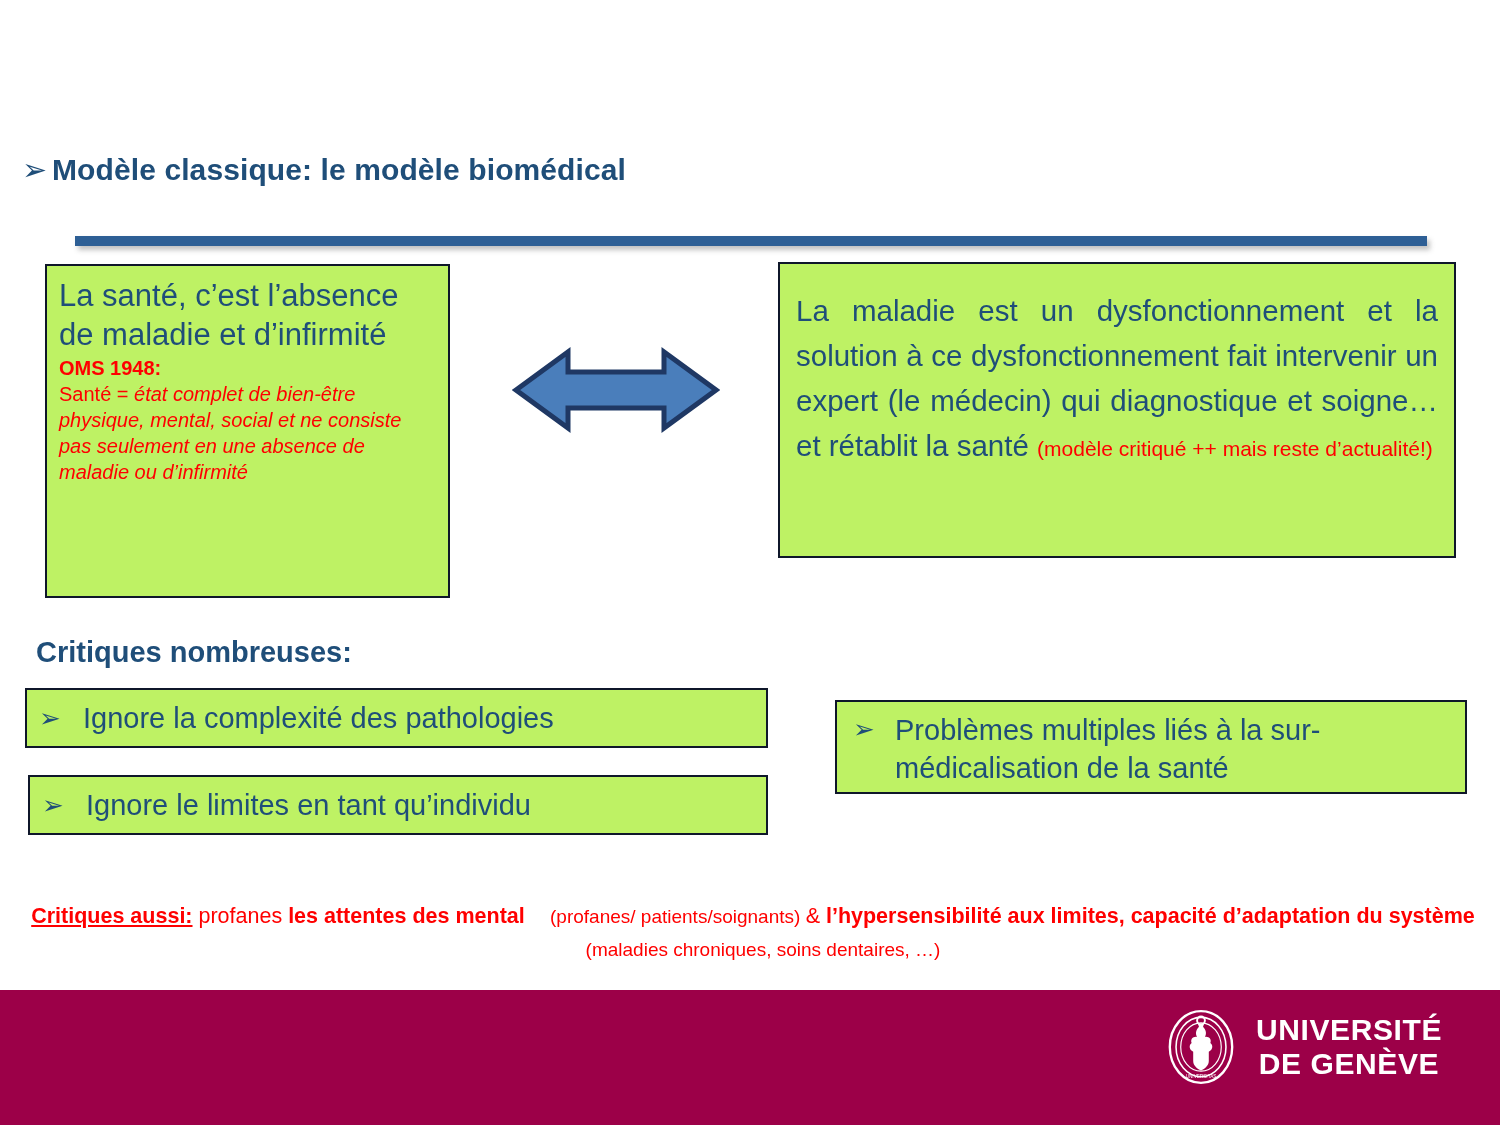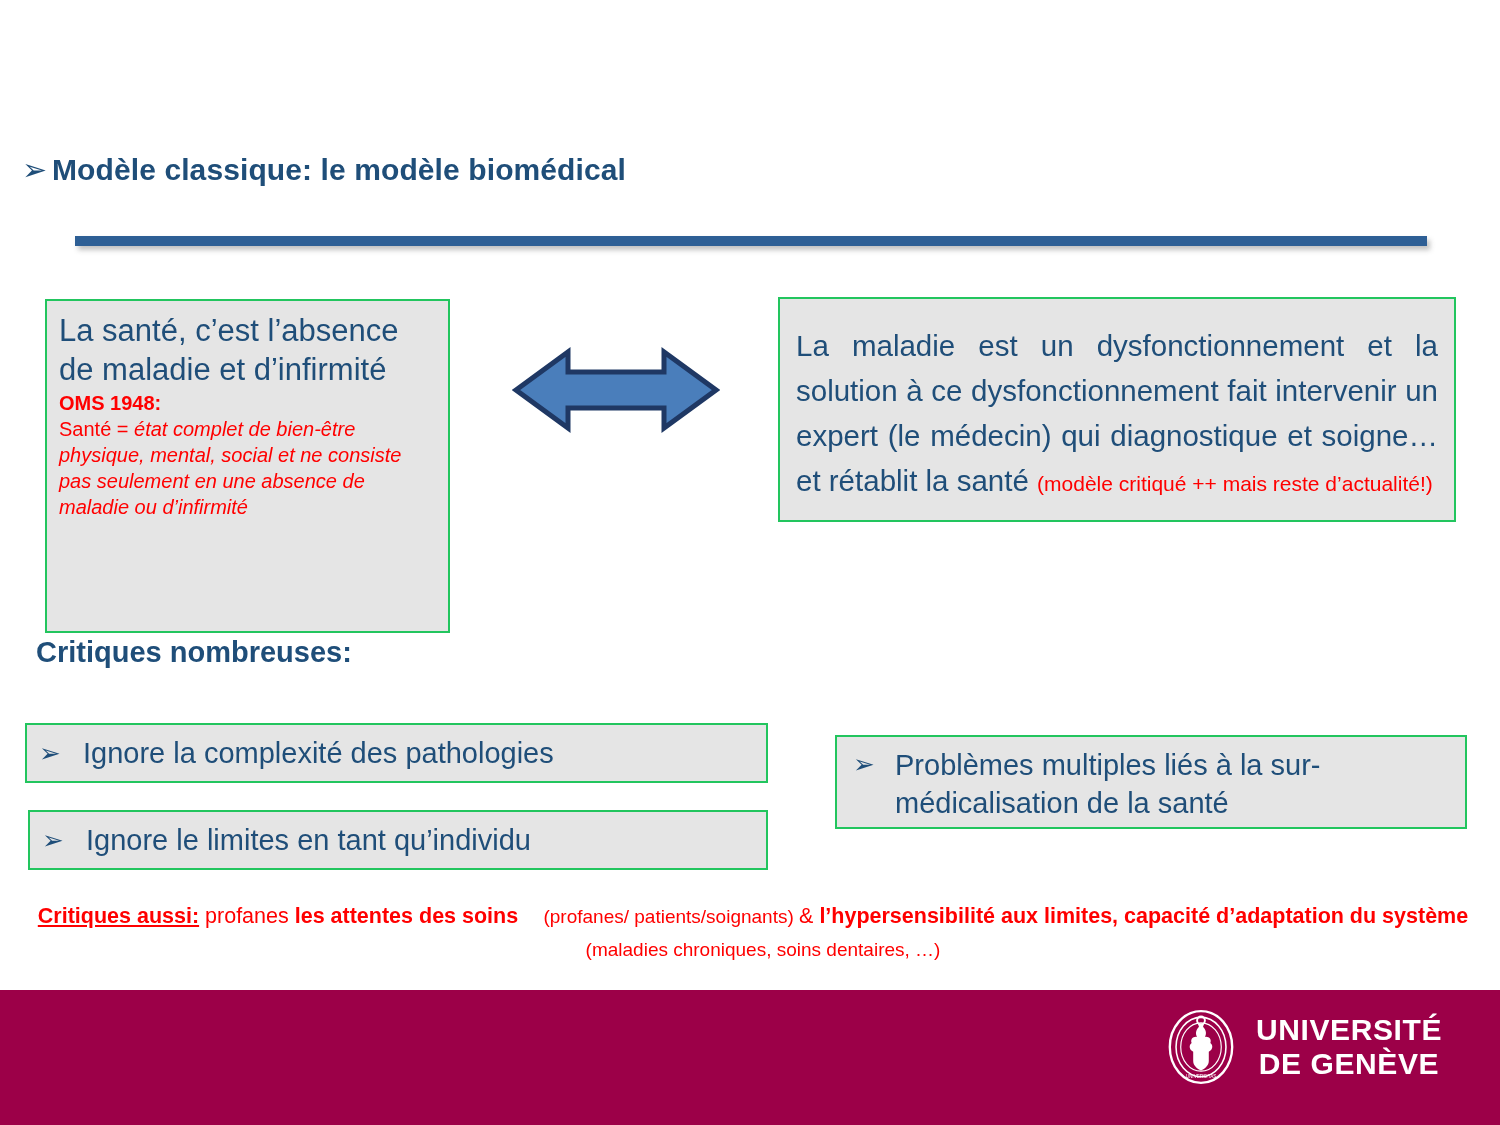--- a/index.html
+++ b/index.html
@@ -53,24 +53,23 @@
     top: 236px;
     width: 1352px;
     height: 10px;
     background: #2E5F95;
     box-shadow: 3px 4px 5px rgba(120,120,120,0.45);
   }
 
   
   .box {
     position: absolute;
-    border: 2px solid #22c55e;
-    background: #e5e5e5;
+    border: 2px solid #0f172a;
+    background: #bef264;
     box-sizing: border-box;
-    margin-top: 35px;
   }
 
   
   #box-health {
     left: 45px;
     top: 264px;
     width: 405px;
     height: 334px;
     padding: 10px 12px 8px 12px;
   }
@@ -93,21 +92,21 @@
   }
   .oms-body .ital {
     font-style: italic;
   }
 
   
   #box-disease {
     left: 778px;
     top: 262px;
     width: 678px;
-    height: 225px;
+    height: 296px;
     padding: 24px 16px 10px 16px;
   }
   .disease-text {
     font-size: 29.5px;
     line-height: 45px;
     color: #1F4E79;
     text-align: justify;
     text-align-last: left;
   }
   .disease-note {
@@ -267,21 +266,21 @@
   <div class="box crit-box" id="box-crit-2">
     <span class="crit-bullet">➢</span>
     <span class="crit-text">Ignore le limites en tant qu’individu</span>
   </div>
 
   <div class="box crit-box" id="box-crit-3">
     <span class="crit-bullet">➢</span>
     <span class="crit-text">Problèmes multiples liés à la sur-médicalisation de la santé</span>
   </div>
 
-  <div id="bottom-note"><span class="u-bold">Critiques aussi:</span><span> profanes </span><span class="b">les attentes des soins</span><span class="sm"> (profanes/ patients/soignants) </span><span>&amp; </span><span class="b">l’hypersensibilité aux limites, capacité d’adaptation du système</span><span class="sm"> (maladies chroniques, soins dentaires, …)</span></div>
+  <div id="bottom-note"><span class="u-bold">Critiques aussi:</span><span> profanes </span><span class="b">les attentes des mental</span><span class="sm"> (profanes/ patients/soignants) </span><span>&amp; </span><span class="b">l’hypersensibilité aux limites, capacité d’adaptation du système</span><span class="sm"> (maladies chroniques, soins dentaires, …)</span></div>
 
   <div id="footer">
     <div id="logo">
       <svg id="logo-seal" viewBox="0 0 100 100">
         <ellipse cx="50" cy="50" rx="40" ry="46" fill="none" stroke="#ffffff" stroke-width="3"></ellipse>
         <ellipse cx="50" cy="50" rx="32" ry="38" fill="none" stroke="#ffffff" stroke-width="2"></ellipse>
         <ellipse cx="50" cy="50" rx="26" ry="31" fill="none" stroke="#ffffff" stroke-width="1.5"></ellipse>
 
         <path d="M50 22 C44 26 42 32 45 37 C40 36 36 40 38 45 C34 48 35 54 40 56 L40 68 C40 74 45 78 50 80 C55 78 60 74 60 68 L60 56 C65 54 66 48 62 45 C64 40 60 36 55 37 C58 32 56 26 50 22 Z" fill="#ffffff"></path>
         <circle cx="50" cy="16" r="5" fill="none" stroke="#ffffff" stroke-width="2.5"></circle>

